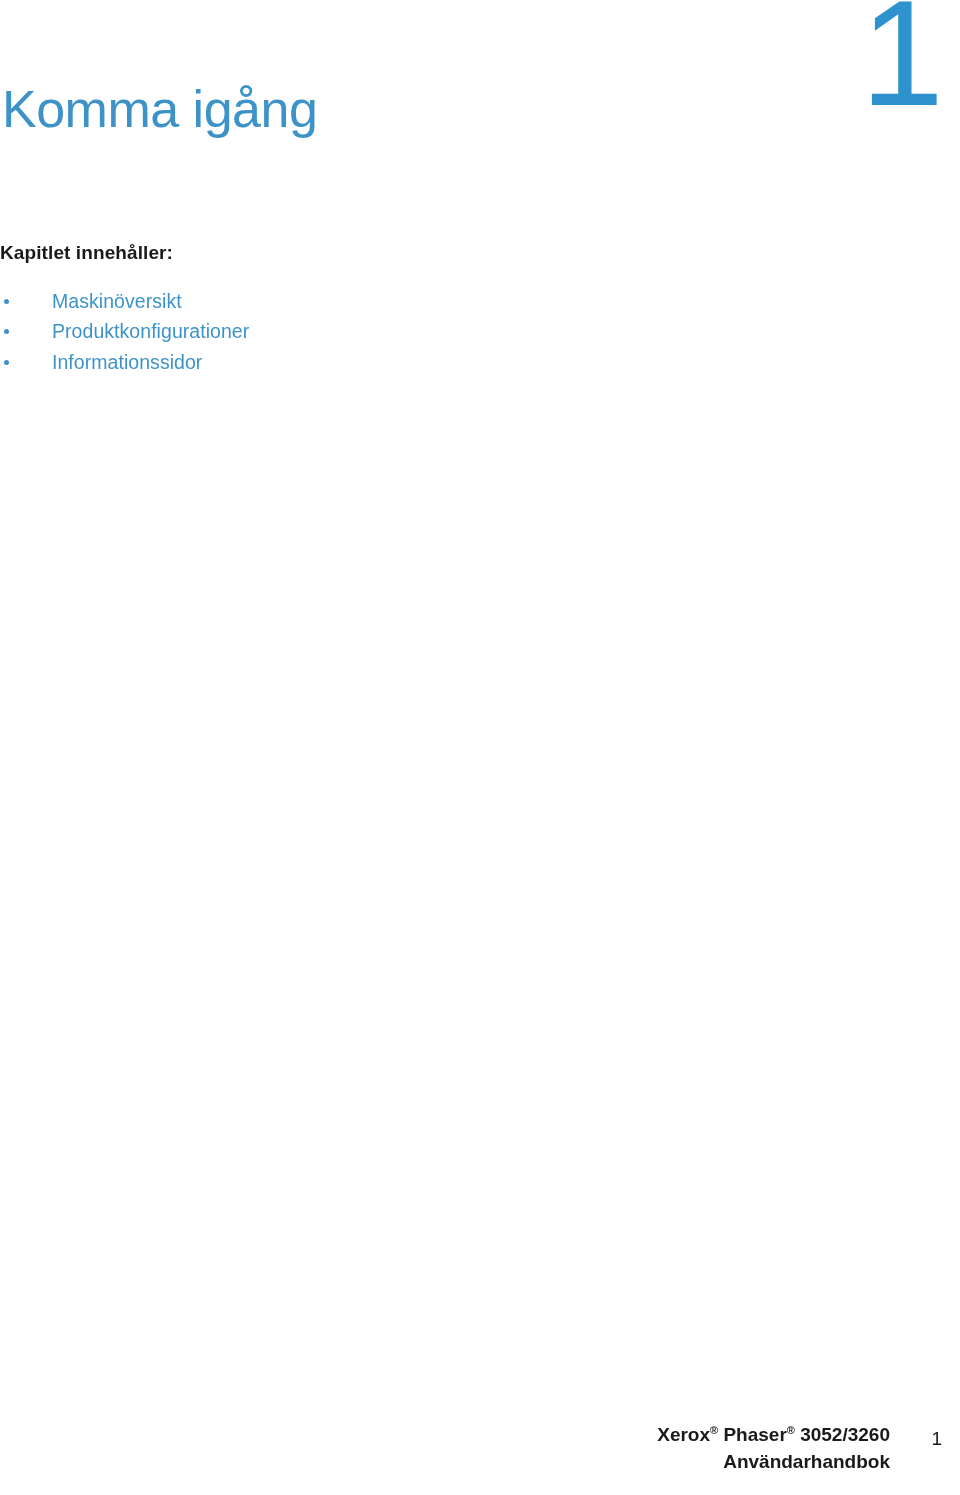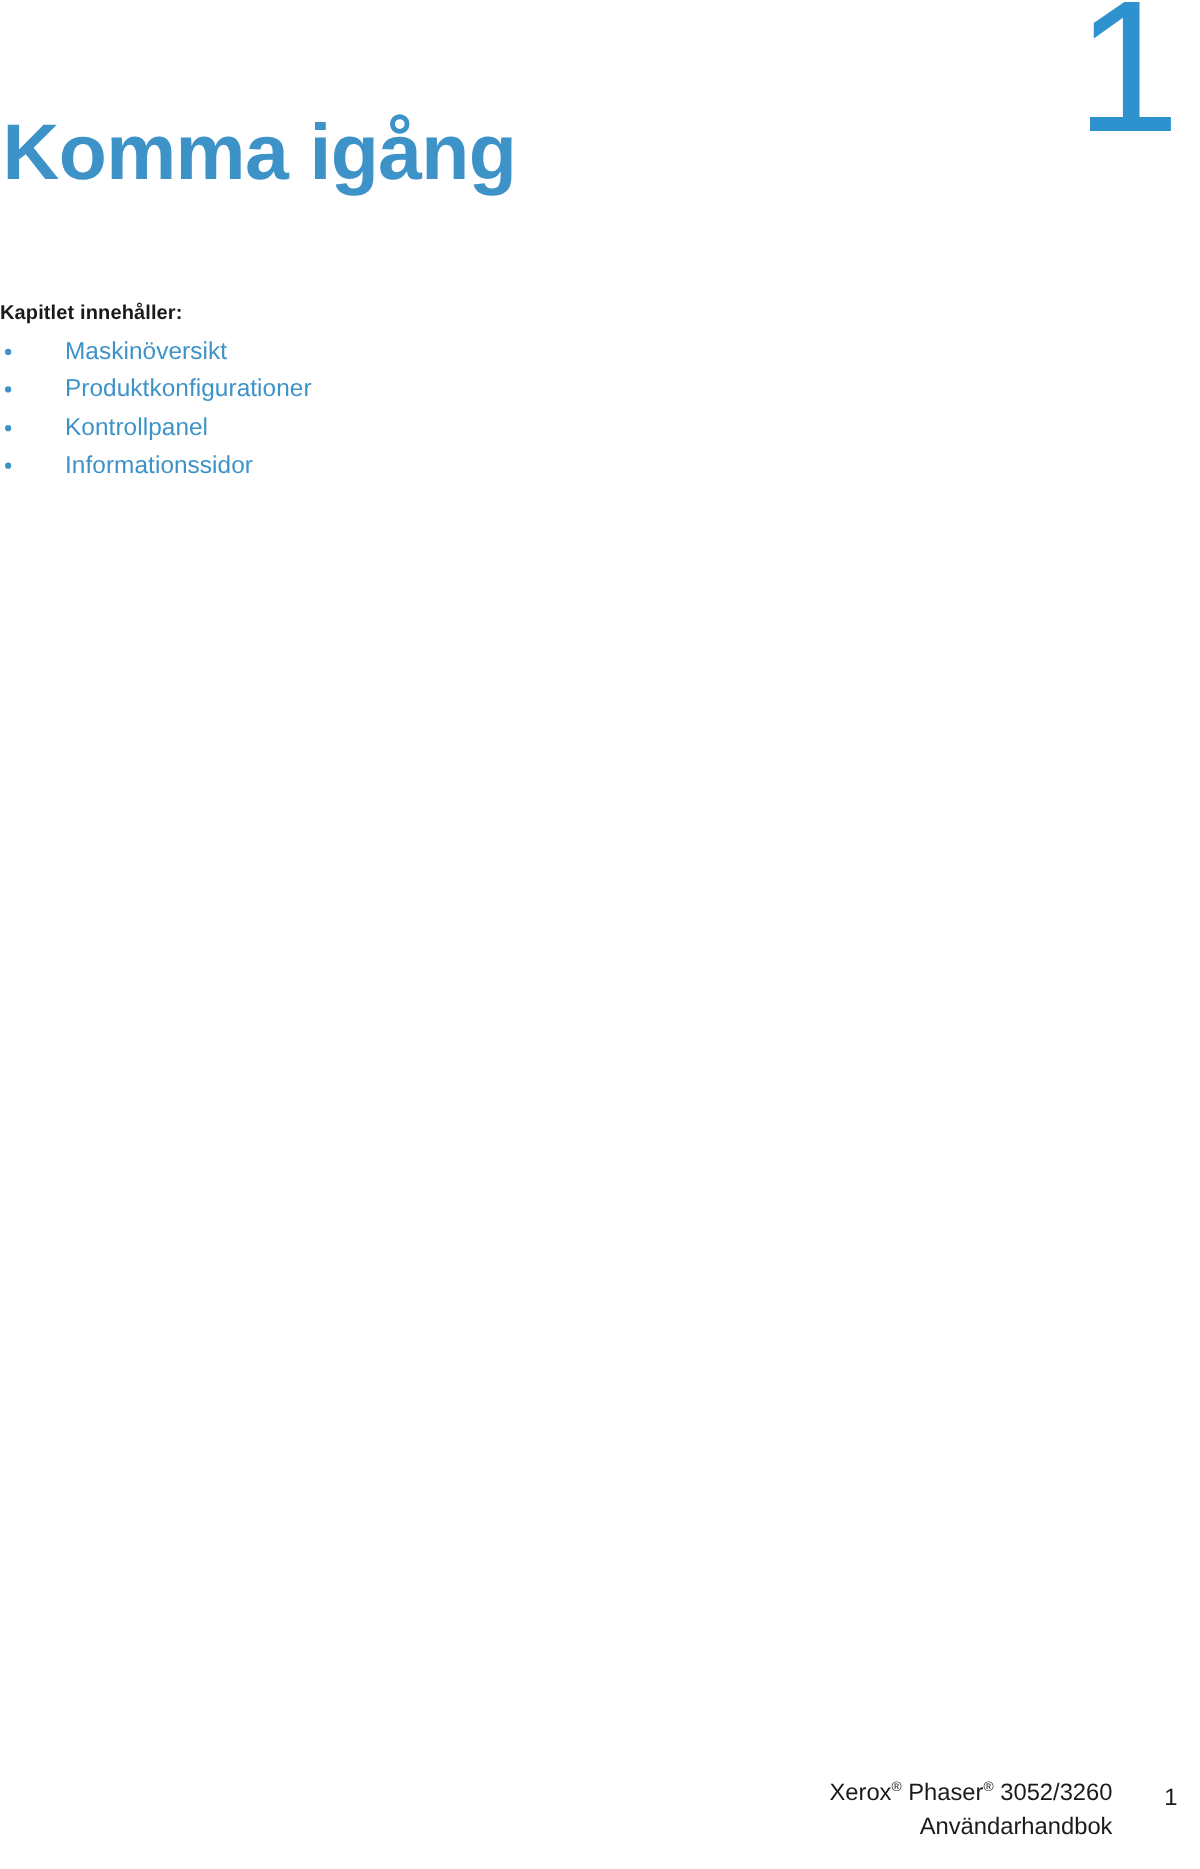--- a/index.html
+++ b/index.html
@@ -17,22 +17,22 @@
     height: 1495px;
     background: #ffffff;
     overflow: hidden;
   }
 
   
   #chapter-title {
     position: absolute;
     left: 2px;
     top: 46px;
-    font-size: 63px;
-    font-weight: 700;
+    font-size: 52px;
+    font-weight: 400;
     letter-spacing: -0.5px;
     line-height: 1.08;
     color: #3d93c8;
     white-space: nowrap;
   }
   #chapter-number {
     position: absolute;
     right: 18px;
     top: -22px;
     font-size: 150px;
@@ -43,26 +43,26 @@
   }
 
   
   #contents-block {
     position: absolute;
     left: 0px;
     top: 240px;
     width: 700px;
   }
   #contents-heading {
-    font-size: 16px;
+    font-size: 19px;
     font-weight: 600;
     color: #1a1a1a;
     letter-spacing: 0.1px;
     line-height: 1.35;
-    margin: 0 0 4px 0;
+    margin: 0 0 20px 0;
   }
   #contents-list {
     list-style: none;
     margin: 0;
     padding: 0;
   }
   #contents-list li {
     position: relative;
     padding-left: 52px;
     font-size: 19.5px;
@@ -93,20 +93,21 @@
   }
   #footer-text {
     position: absolute;
     right: 70px;
     bottom: 8px;
     width: 520px;
     text-align: right;
     font-size: 19px;
     color: #1a1a1a;
     line-height: 27px;
+    font-weight: bold;
   }
   #footer-text .reg {
     font-size: 11px;
     vertical-align: super;
     line-height: 0;
   }
   #footer-page-number {
     position: absolute;
     right: 18px;
     bottom: 35px;
@@ -131,24 +132,20 @@
       <li>
         <span class="bullet-dot"></span>
         <span>Maskinöversikt</span>
       </li>
       <li>
         <span class="bullet-dot"></span>
         <span>Produktkonfigurationer</span>
       </li>
       <li>
         <span class="bullet-dot"></span>
-        <span>Kontrollpanel</span>
-      </li>
-      <li>
-        <span class="bullet-dot"></span>
         <span>Informationssidor</span>
       </li>
     </ul>
   </div>
 
   <div id="footer">
     <div id="footer-text">
       <span>Xerox</span><span class="reg">®</span>
       <span>Phaser</span><span class="reg">®</span>
       <span>3052/3260</span><br>

